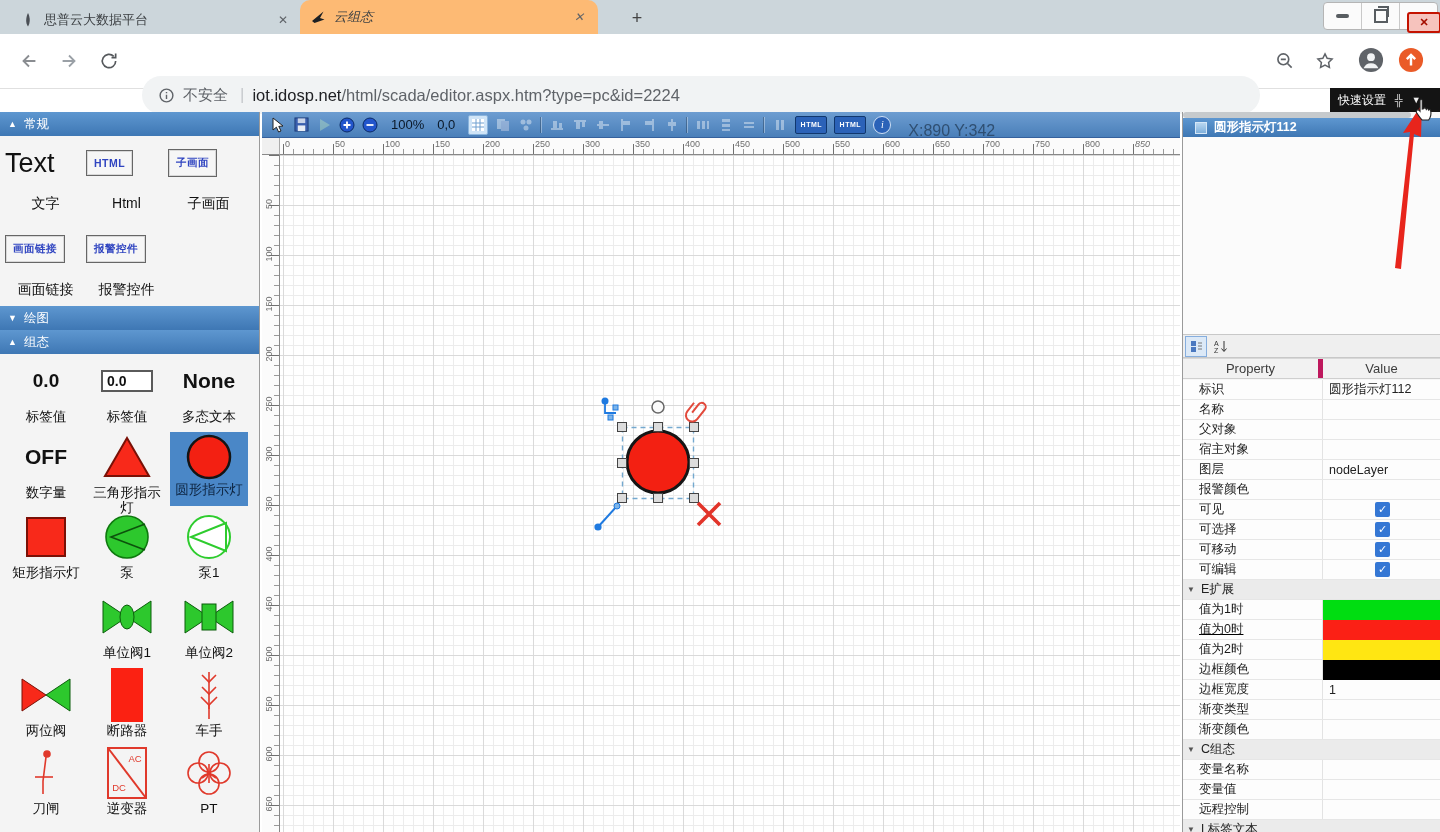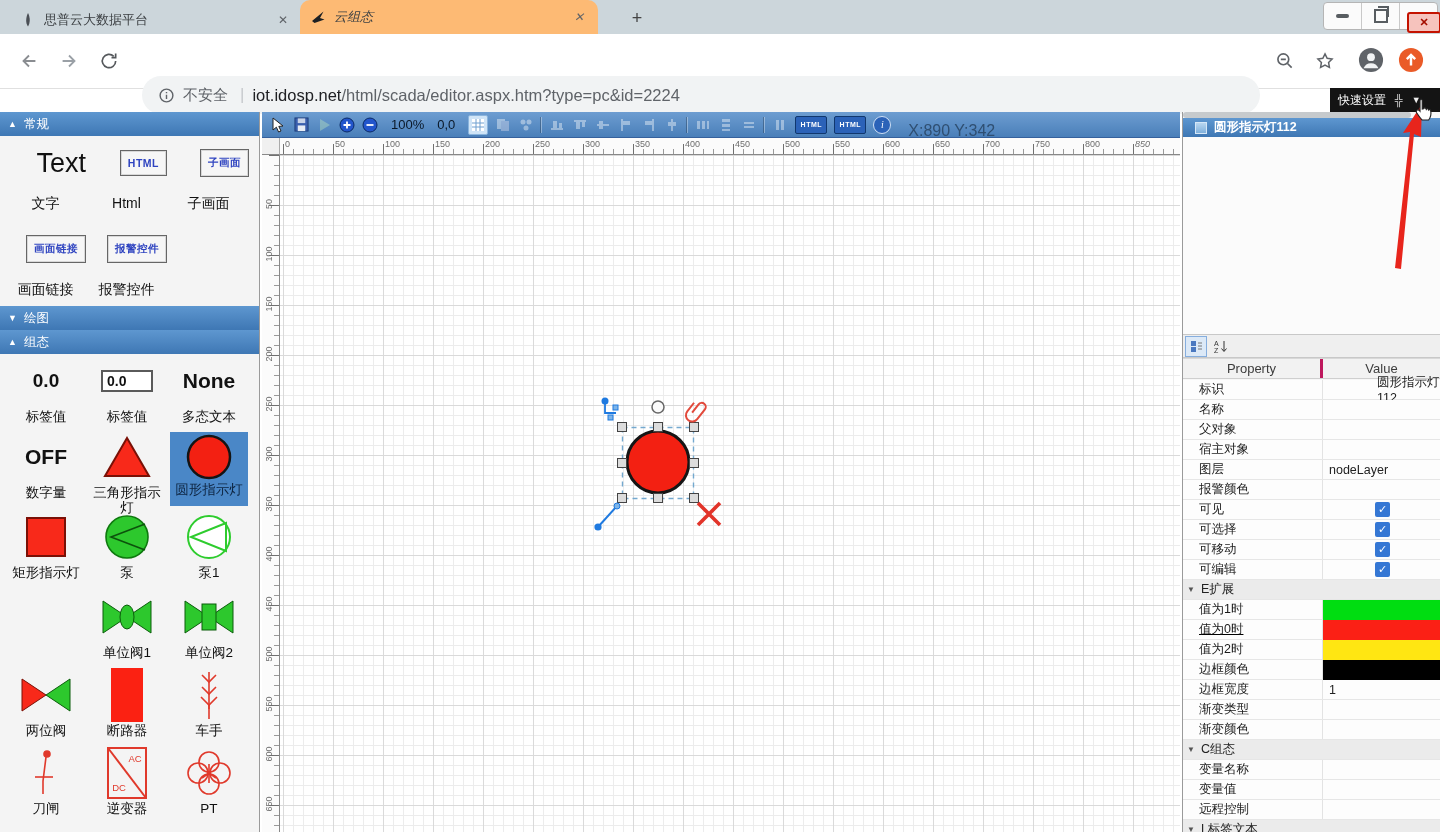--- a/index.html
+++ b/index.html
@@ -39,21 +39,21 @@
   #quickset .qlab{font-size:12px;}
   #quickset .qdock{font-size:11px;color:#ddd;}
   #quickset .qdrop{font-size:9px;color:#eee;}
 
   
   #palette{position:absolute;left:0;top:112px;width:260px;height:720px;background:#f4f4f4;border-right:1px solid #9a9a9a;box-sizing:border-box;overflow:hidden;}
   .phdr{position:absolute;left:0;width:259px;height:24px;background:linear-gradient(#5e97d0,#3e77b4);color:#fff;font-size:12.5px;display:flex;align-items:center;padding-left:8px;box-sizing:border-box;}
   .phdr .tri{font-size:9px;margin-right:7px;}
   #generalGrid{position:absolute;left:0;top:24px;width:259px;height:170px;}
   .g-item{position:absolute;width:81px;text-align:center;}
-  .g-prev{height:46px;display:flex;align-items:center;justify-content:flex-end;}
+  .g-prev{height:46px;display:flex;align-items:center;justify-content:flex-start;}
   .g-lab{margin-top:9px;font-size:14px;color:#111;}
   .prev-big{font-size:27px;color:#111;}
   .mini-btn{display:inline-block;padding:6px 7px;background:#f6f6f6;border:1px solid #666;box-shadow:inset 0 0 0 1px #d8d8d8;font-size:10.5px;font-weight:bold;color:#2f44c0;letter-spacing:.5px;white-space:nowrap;}
   #scadaGrid{position:absolute;left:0;top:242px;width:259px;height:478px;}
   .s-item{position:absolute;width:78px;text-align:center;}
   .s-item.sel{background:#4a87c7;height:74px;}
   .s-ico{height:50px;display:flex;align-items:center;justify-content:center;}
   .s-lab{margin-top:3px;font-size:13.5px;line-height:1.12;color:#111;padding:0 2px;}
   .s-item.sel .s-lab{color:#0d2440;margin-top:0;}
   .prev-num{font-size:19px;font-weight:bold;color:#111;}
@@ -89,21 +89,21 @@
   #inspector{position:absolute;left:1182px;top:112px;width:258px;height:720px;background:#f7f7f7;border-left:1px solid #9a9a9a;box-sizing:border-box;overflow:hidden;}
   #pscroll{position:absolute;left:0;top:0;width:228px;height:6px;background:#c6cacd;border-radius:3px;}
   #phead{position:absolute;left:0;top:6px;width:257px;height:19px;background:linear-gradient(#5e97d0,#3e77b4);color:#fff;display:flex;align-items:center;padding-left:12px;box-sizing:border-box;font-size:12.5px;font-weight:bold;}
   #phead .sq{width:10px;height:10px;background:linear-gradient(#b8d6f0,#7fb0dc);border:1px solid #d5e7f7;margin-right:7px;}
   #ptree{position:absolute;left:0;top:25px;width:257px;height:197px;background:#fbfbfb;}
   #ptoolbar{position:absolute;left:0;top:222px;width:257px;height:24px;background:#efefef;border-top:1px solid #c8c8c8;border-bottom:1px solid #c8c8c8;box-sizing:border-box;display:flex;align-items:center;padding-left:2px;gap:3px;}
   .pt-ic1{width:20px;height:19px;background:#dce9f7;border:1px solid #86aede;display:flex;align-items:center;justify-content:center;}
   .pt-ic2{width:20px;height:19px;display:flex;align-items:center;justify-content:center;}
   #pgridhdr{position:absolute;left:0;top:246px;width:257px;height:21px;background:#f2f2f2;border-top:1px solid #d8d8d8;border-bottom:1px solid #cfcfcf;box-sizing:border-box;display:flex;}
   #pgridhdr .hc{font-size:13px;color:#3c3c3c;display:flex;align-items:center;justify-content:center;}
-  #pgridhdr .hc1{width:140px;border-right:3px solid #be185d;box-sizing:border-box;}
+  #pgridhdr .hc1{width:140px;border-right:5px solid #be185d;box-sizing:border-box;}
   #pgridhdr .hc2{flex:1;}
   .p-row{position:absolute;left:0;width:257px;height:20px;border-bottom:1px solid #e6e6e6;box-sizing:border-box;background:#fdfdfd;display:flex;}
   .p-lab{width:140px;font-size:12.5px;color:#1a1a1a;padding-left:16px;box-sizing:border-box;display:flex;align-items:center;border-right:1px solid #e3e3e3;}
   .p-val{flex:1;font-size:12.5px;color:#222;display:flex;align-items:center;padding-left:6px;position:relative;}
   .p-grouprow{background:#ebebeb;}
   .p-grouprow .gtri{font-size:8px;color:#555;margin:0 6px 0 4px;display:flex;align-items:center;}
   .p-grouprow .glab{font-size:12.5px;color:#222;display:flex;align-items:center;}
   .p-check{width:15px;height:15px;background:#3577d4;border-radius:2px;color:#fff;font-size:11px;display:flex;align-items:center;justify-content:center;margin-left:46px;}
   .p-color{position:absolute;left:0;top:0;right:0;bottom:-1px;}
 
@@ -636,21 +636,21 @@
             <text x="1" y="14" font-size="7" fill="#333" font-family="Liberation Sans">Z</text>
             <path d="M11 2 V12 M8.5 9.5 L11 12.5 L13.5 9.5" stroke="#333" fill="none"></path>
           </svg>
     </span>
   </div>
   <div id="pgridhdr">
     <div class="hc hc1">Property</div>
     <div class="hc hc2">Value</div>
   </div>
   <div id="propRows">
-        <div class="p-row" style="top: 268px; gap: 48px;">
+        <div class="p-row" style="top: 268px;">
           <div class="p-lab">标识</div>
           <div class="p-val">圆形指示灯112</div>
         </div>
         <div class="p-row" style="top: 288px;">
           <div class="p-lab">名称</div>
           <div class="p-val"></div>
         </div>
         <div class="p-row" style="top: 308px;">
           <div class="p-lab">父对象</div>
           <div class="p-val"></div>

